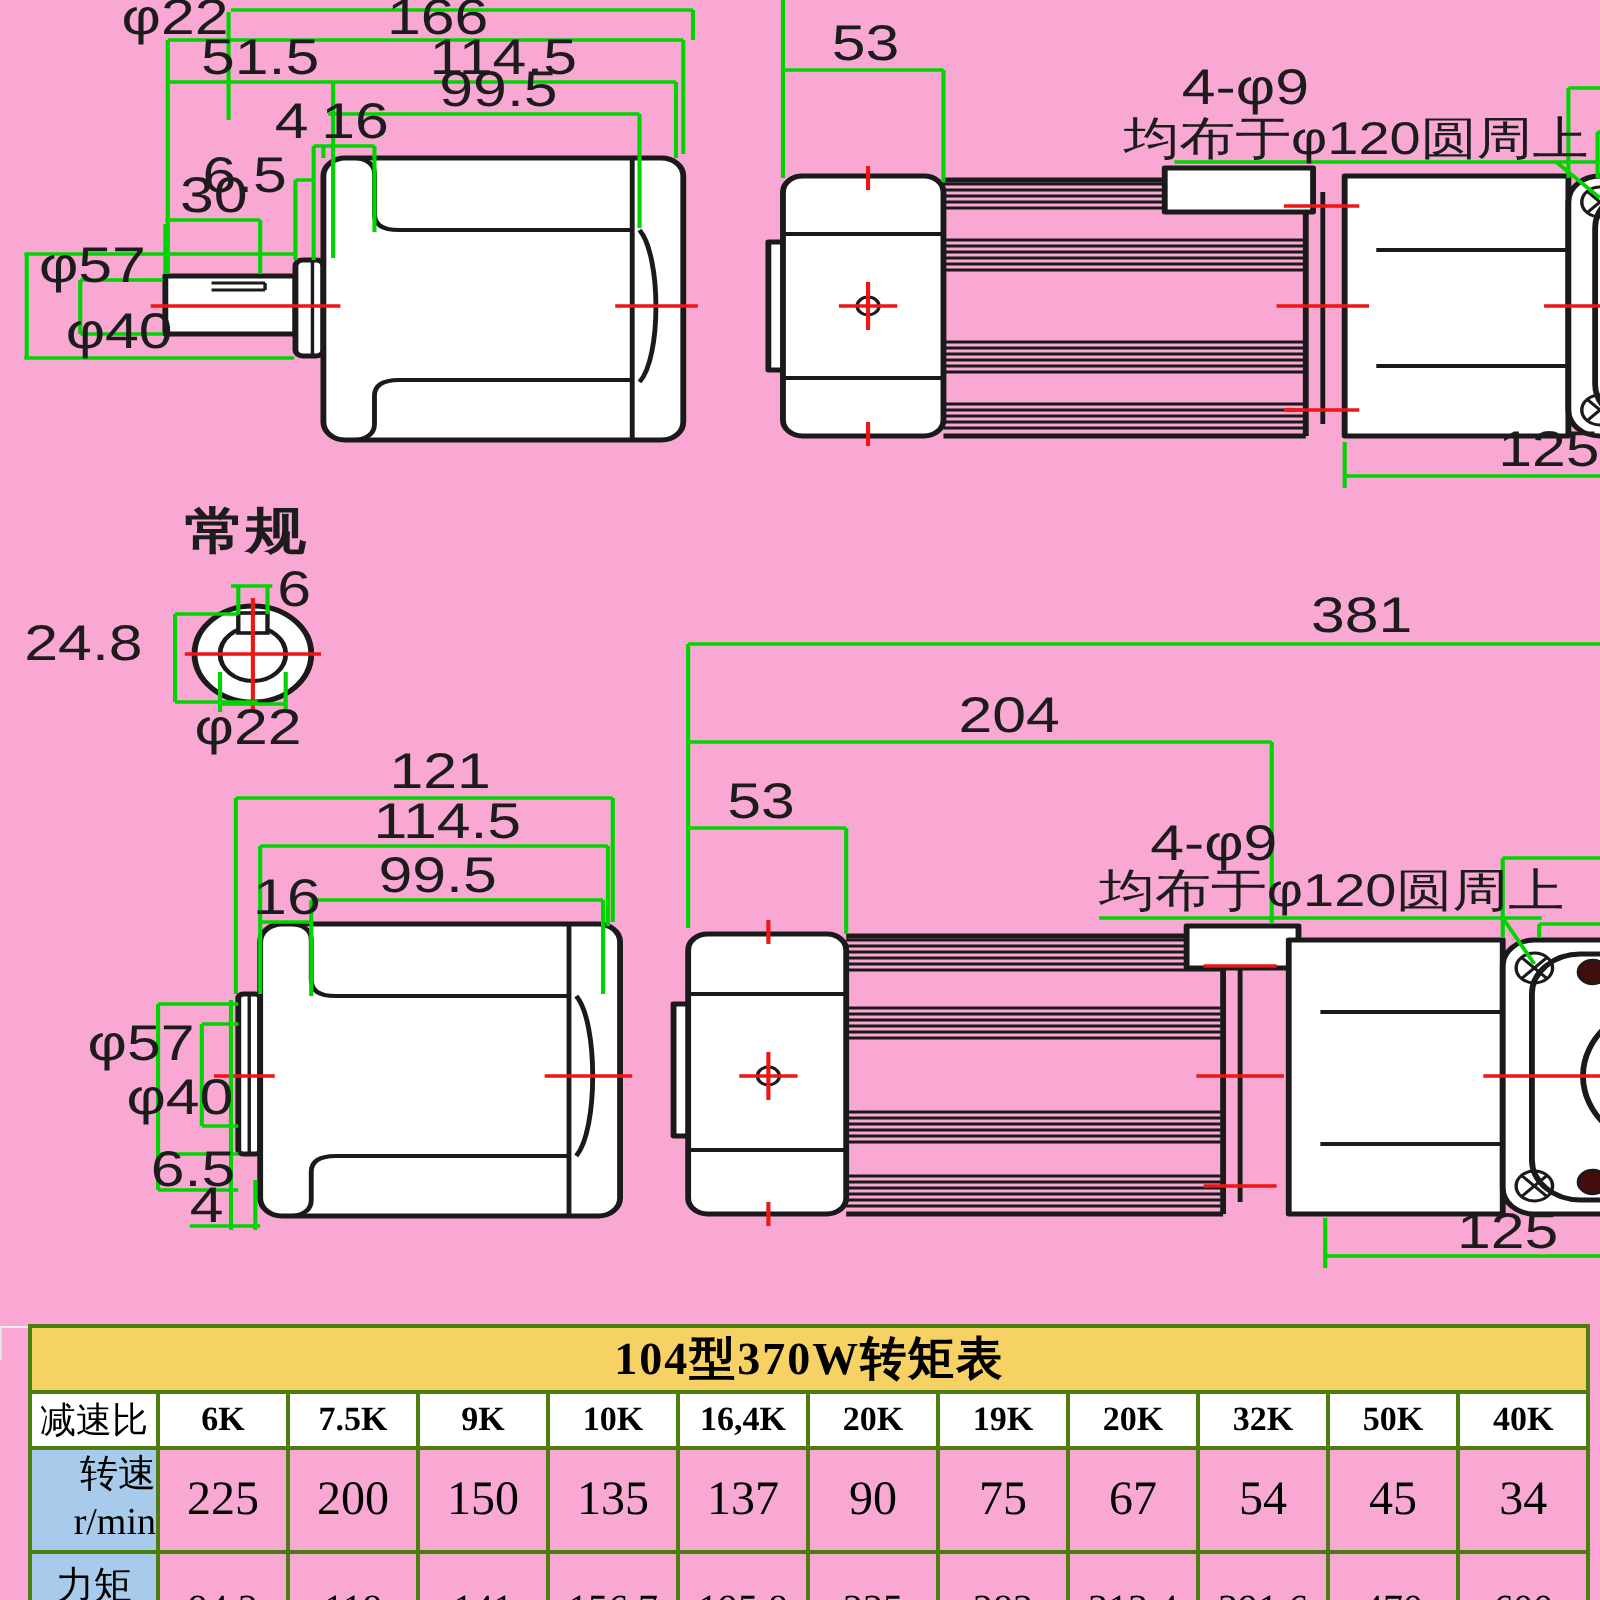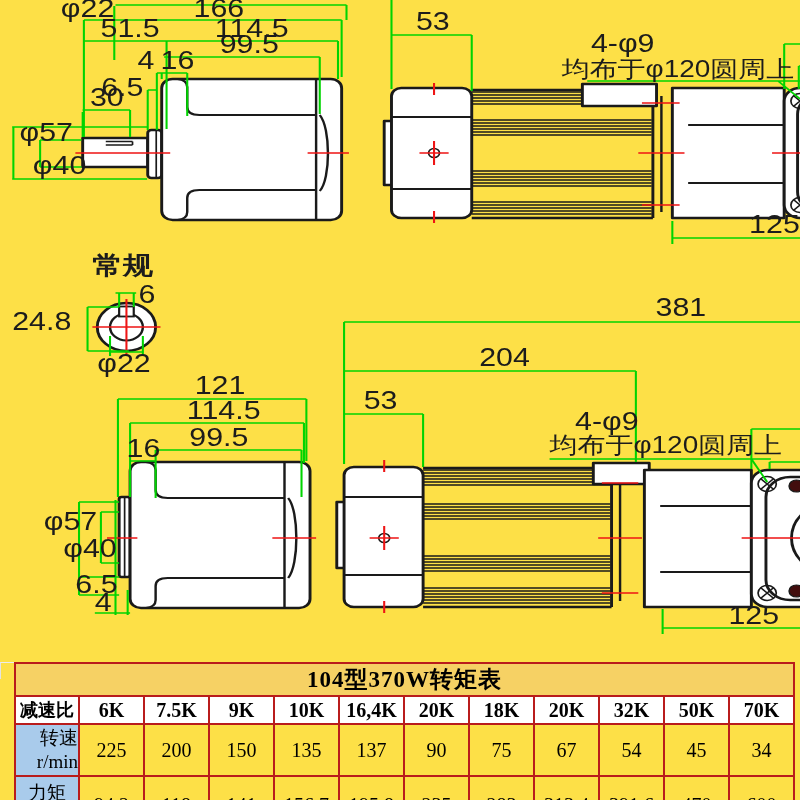--- a/index.html
+++ b/index.html
@@ -1,41 +1,41 @@
 <!DOCTYPE html>
 <html><head>
 <meta charset="utf-8">
 <style>
   html,body{margin:0;padding:0;background:#fff;}
-  .page{position:relative;width:800px;height:800px;background:#fde047;overflow:hidden;
+  .page{position:relative;width:800px;height:800px;background:#f9a8d4;overflow:hidden;
         font-family:"Liberation Sans",sans-serif;}
   svg text{fill:#1c1c1c;font-family:"Liberation Sans","DejaVu Sans",sans-serif;font-size:25px;}
   svg text.note{font-size:23px;}
   svg text.sec-t{font-weight:bold;font-size:25px;}
   .k  {stroke:#1a1a1a;fill:none;stroke-width:2.4;stroke-linejoin:round;}
   .k2 {stroke:#1a1a1a;fill:none;stroke-width:2;}
   .k1 {stroke:#1a1a1a;fill:none;stroke-width:1.4;}
   .kw {stroke:#1a1a1a;fill:#ffffff;stroke-width:2.4;stroke-linejoin:round;}
   .kw1{stroke:#1a1a1a;fill:#ffffff;stroke-width:1.8;}
   .g  {stroke:#00d400;fill:none;stroke-width:1.7;}
   .r  {stroke:#ee1515;fill:none;stroke-width:1.7;}
   .bolt{fill:#420d0d;stroke:#1a1a1a;stroke-width:1.2;}
   .rdot{fill:#ee1515;stroke:none;}
   
   .grid-strip{position:absolute;top:646;left:14;width:781px;height:16px;display:flex;
       border-left:1px solid #e3e3e3;border-top:1px solid #ececec;}
   .grid-strip div{border-right:1px solid #dedede;height:100%;}
   table.torque{position:absolute;top:662px;left:14px;width:781px;border-collapse:collapse;
       table-layout:fixed;font-family:"Liberation Serif","DejaVu Serif",serif;color:#000;}
-  table.torque td{border:2px solid #b91c1c;text-align:center;padding:0;}
+  table.torque td{border:2px solid #4d7c0f;text-align:center;padding:0;}
   td.title-cell{background:#f6d164;height:29px;font-size:23px;font-weight:bold;letter-spacing:1px;}
-  tr.t-head td{height:26px;font-size:20px;font-weight:bold;background:#fff;}
-  tr.t-head td.blue{font-size:18px;font-weight:bold;}
+  tr.t-head td{height:26px;font-size:17px;font-weight:bold;background:#fff;}
+  tr.t-head td.blue{font-size:18px;font-weight:normal;}
   td.blue{background:#a9cbeb;font-weight:normal;}
-  tr.t-speed td{height:50px;font-size:20px;}
+  tr.t-speed td{height:50px;font-size:24px;}
   tr.t-speed td.blue{font-size:19px;line-height:1.25;text-align:right;}
   tr.t-torque td{height:62px;vertical-align:top;font-size:20px;padding-top:17px;}
   tr.t-torque td.blue{font-size:19px;padding-top:3px;}
 </style>
 </head>
 <body>
 
 <div class="page">
 
 <svg width="800" height="658" viewBox="0 0 658 658" style="width:800px;height:658px" preserveAspectRatio="none" xmlns="http://www.w3.org/2000/svg">
@@ -271,25 +271,25 @@
     <td class="title-cell" colspan="12">104型370W转矩表</td>
   </tr>
   <tr class="t-head">
     <td class="blue">减速比</td>
     <td>6K</td>
     <td>7.5K</td>
     <td>9K</td>
     <td>10K</td>
     <td>16,4K</td>
     <td>20K</td>
-    <td>18K</td>
+    <td>19K</td>
     <td>20K</td>
     <td>32K</td>
     <td>50K</td>
-    <td>70K</td>
+    <td>40K</td>
   </tr>
   <tr class="t-speed">
     <td class="blue">
       <div>转速</div>
       <div>r/min</div>
     </td>
     <td>225</td>
     <td>200</td>
     <td>150</td>
     <td>135</td>

